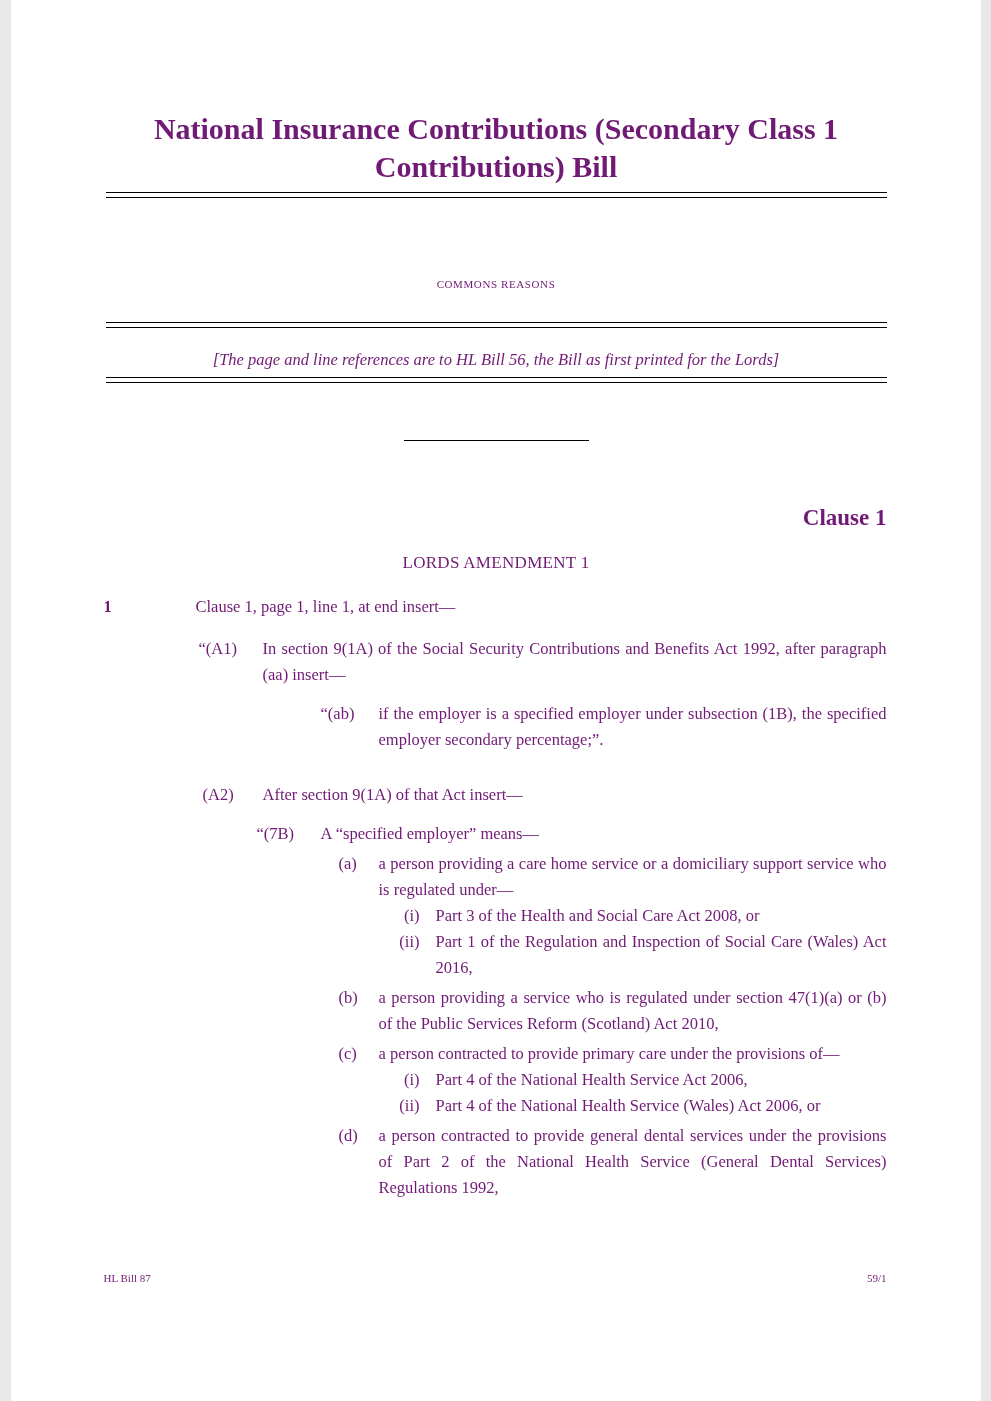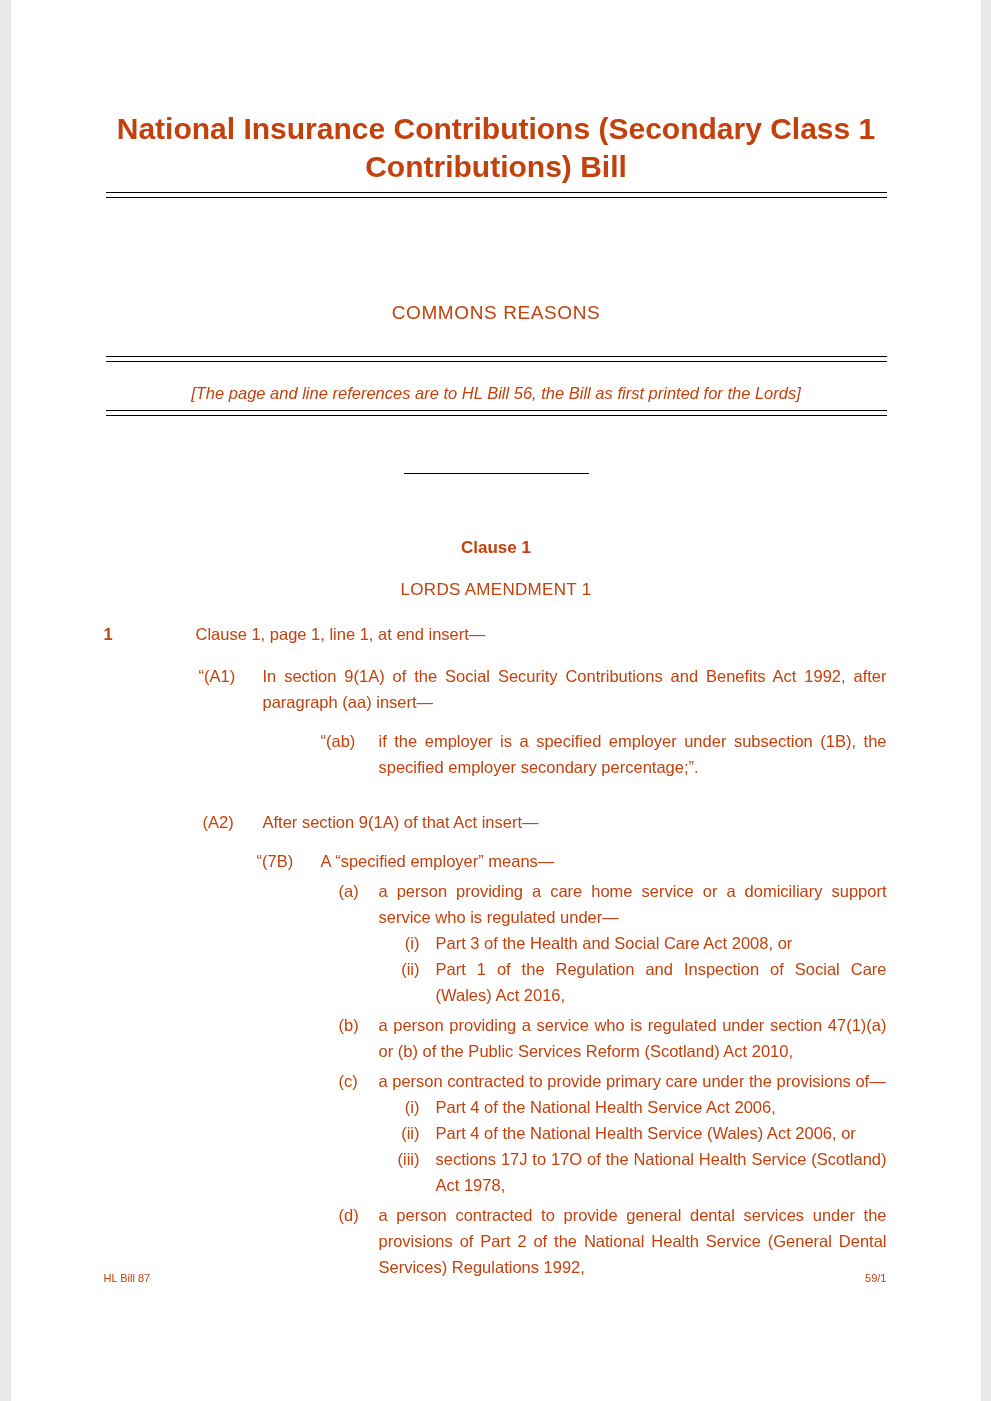--- a/index.html
+++ b/index.html
@@ -2,22 +2,22 @@
 <html><head>
 <meta charset="utf-8">
 <style>
   html, body { margin: 0; padding: 0; background: #e8e8e8; }
   .page {
     position: relative;
     width: 970px;
     height: 1401px;
     margin: 0 auto;
     background: #ffffff;
-    font-family: Liberation Sans, sans-serif;
-    color: #c2410c;
+    font-family: Liberation Serif, serif;
+    color: #701a75;
     overflow: hidden;
   }
   .content { margin-left: 95px; margin-right: 94px; }
 
   
   .title {
     margin-top: 110px;
     text-align: center;
     font-weight: bold;
     font-size: 30px;
@@ -25,23 +25,23 @@
   }
   .double-rule {
     height: 4px;
     border-top: 1.3px solid #000;
     border-bottom: 1px solid #000;
   }
   .title-rule { margin-top: 6px; }
 
   
   .commons {
-    margin-top: 104px;
-    text-align: center;
-    font-size: 19px;
+    margin-top: 80px;
+    text-align: center;
+    font-size: 11px;
     letter-spacing: 0.6px;
   }
 
   
   .notice-band { margin-top: 32px; }
   .notice-text {
     text-align: center;
     font-style: italic;
     font-size: 16.5px;
     padding: 6px 0 7px 0;
@@ -50,23 +50,23 @@
 
   
   .short-divider {
     margin: 57px auto 0 auto;
     width: 185px;
     border-top: 1.2px solid #000;
   }
 
   .clause-heading {
     margin-top: 64px;
-    text-align: center;
+    text-align: right;
     font-weight: bold;
-    font-size: 17px;
+    font-size: 23px;
   }
   .amendment-heading {
     margin-top: 22px;
     text-align: center;
     font-size: 17px;
     letter-spacing: 0.3px;
   }
 
   
   .bodytext { font-size: 16.5px; line-height: 26px; }
@@ -190,24 +190,20 @@
       <div class="para p-roman">
         <span class="lbl">(i)</span>
         <span class="txt">Part 4 of the National Health Service Act 2006,</span>
       </div>
 
       <div class="para p-roman">
         <span class="lbl">(ii)</span>
         <span class="txt">Part 4 of the National Health Service (Wales) Act 2006, or</span>
       </div>
 
-      <div class="para p-roman">
-        <span class="lbl">(iii)</span>
-        <span class="txt">sections 17J to 17O of the National Health Service (Scotland) Act 1978,</span>
-      </div>
 
       <div class="para p-alpha">
         <span class="lbl">(d)</span>
         <span class="txt">a person contracted to provide general dental services under the provisions of Part 2 of the National Health Service (General Dental Services) Regulations 1992,</span>
       </div>
 
     </div>
   </div>
 
   <div class="footer">

